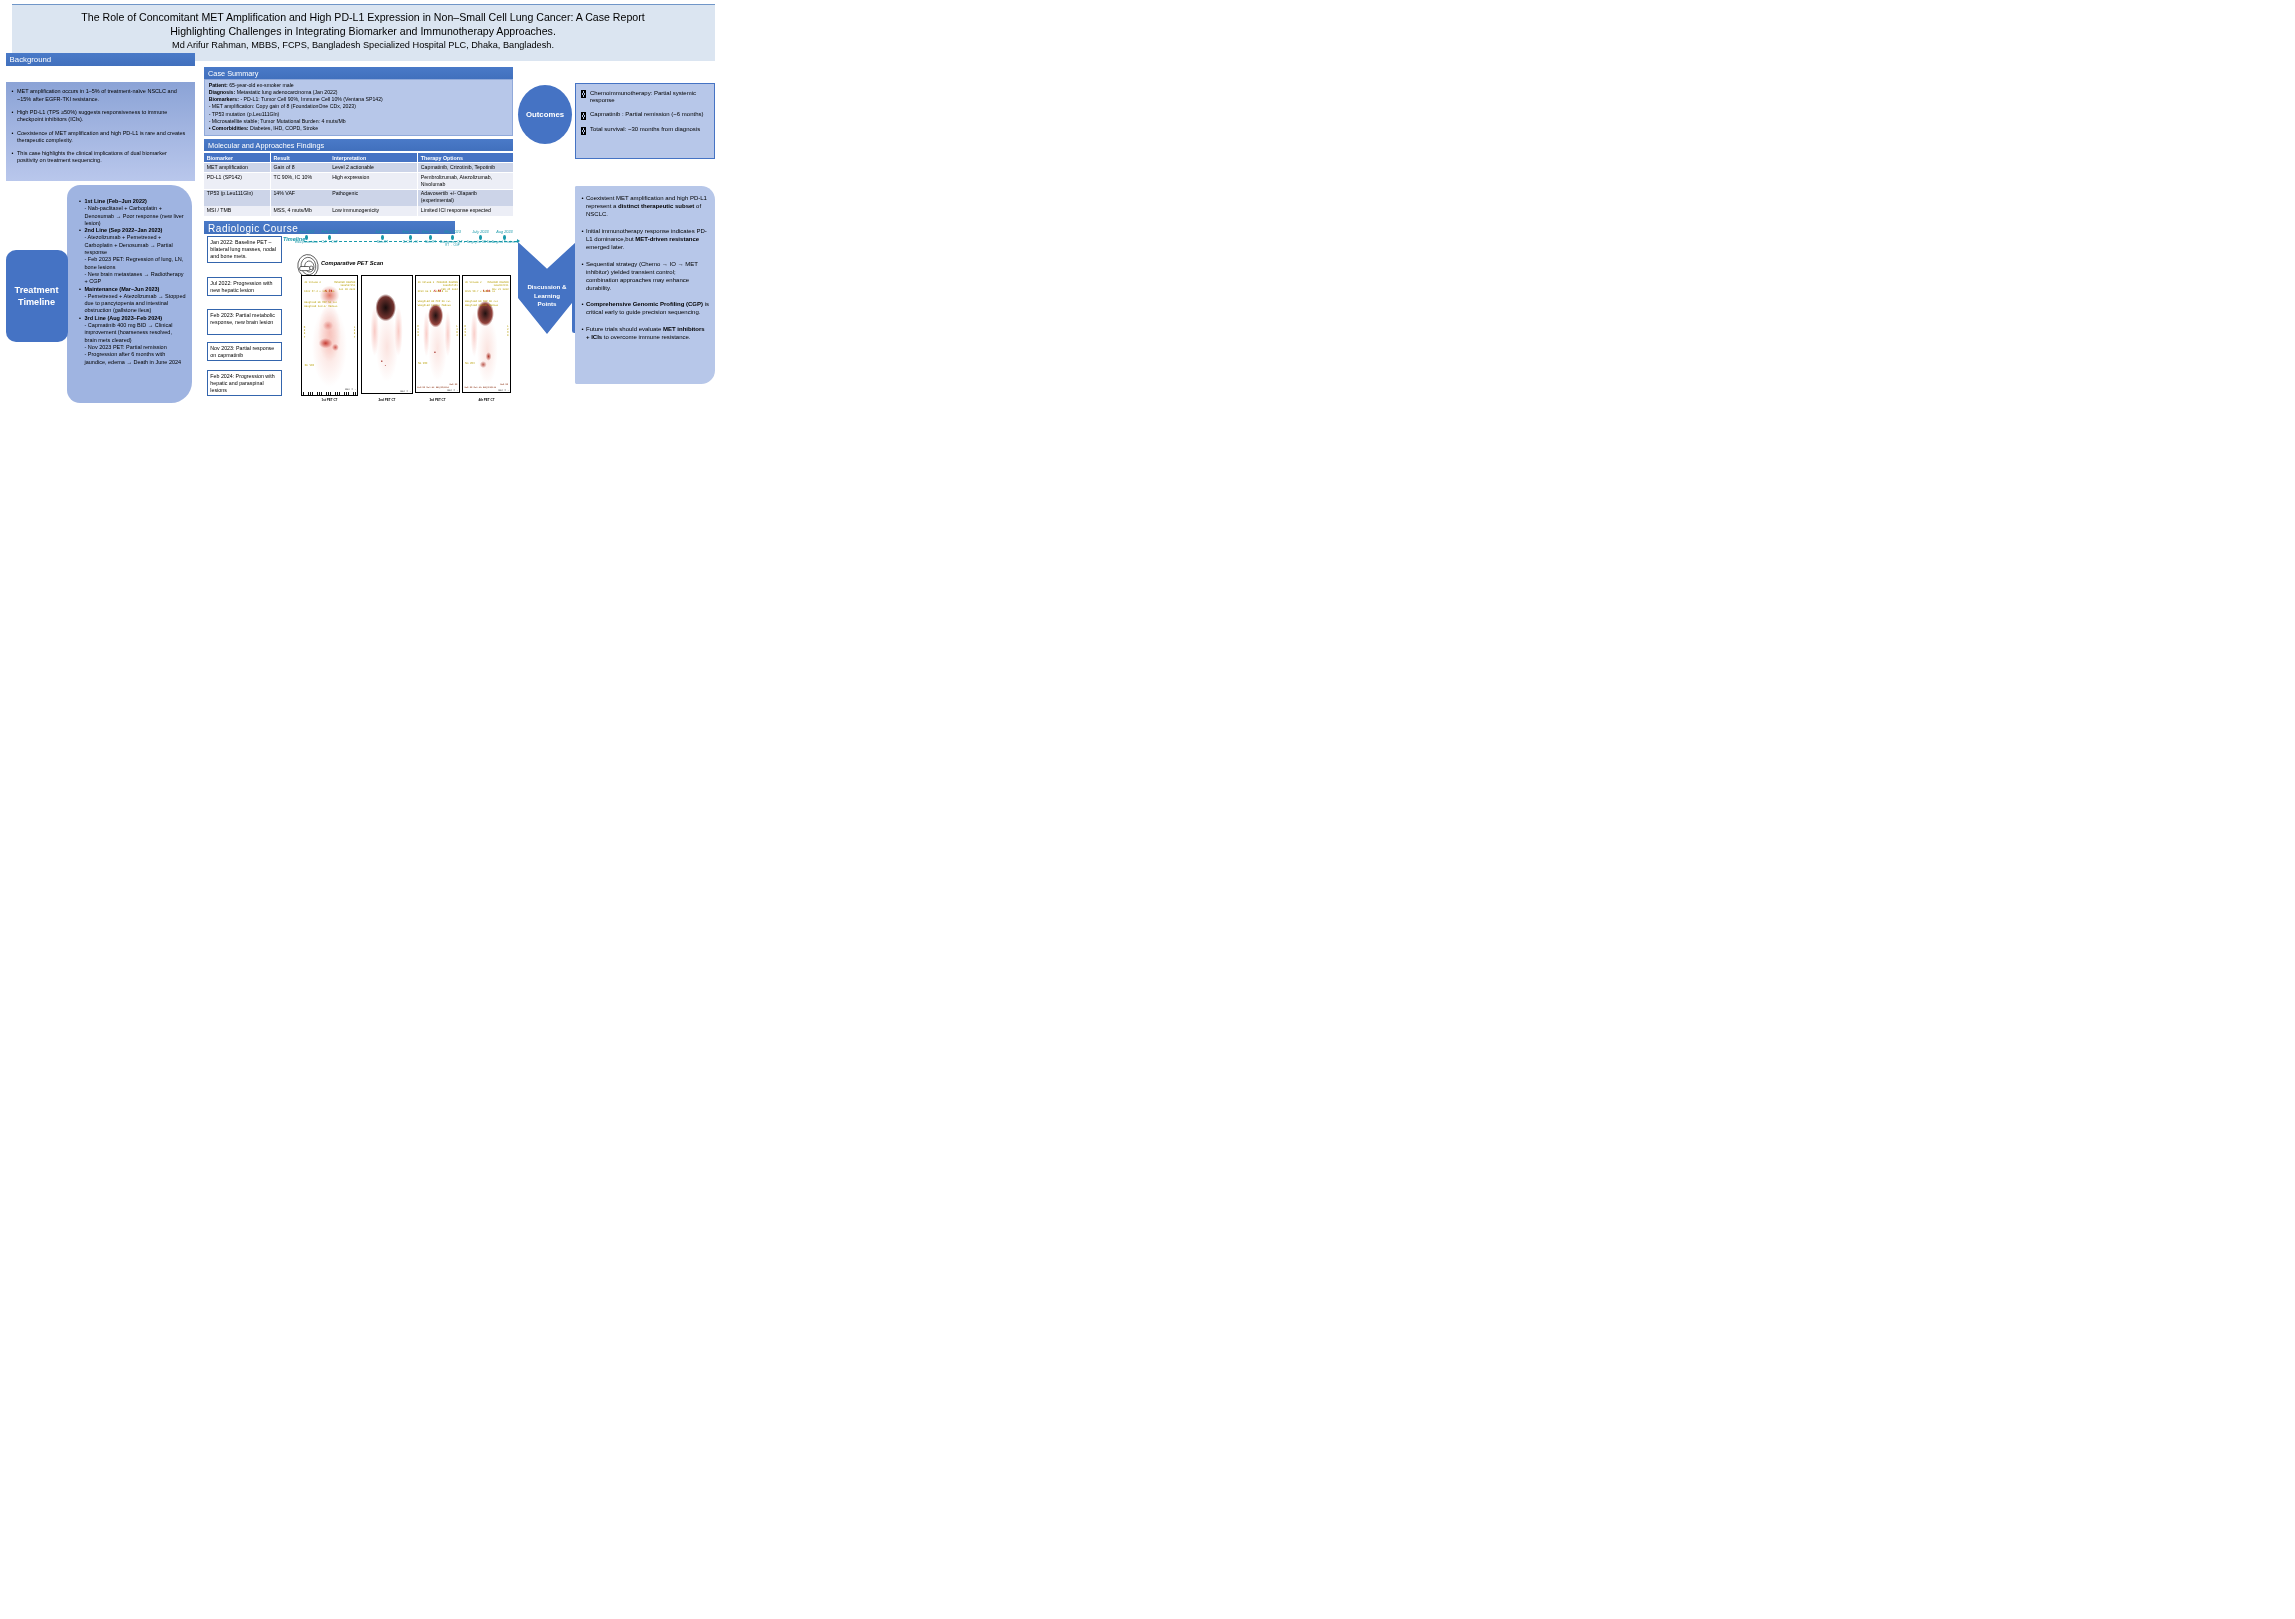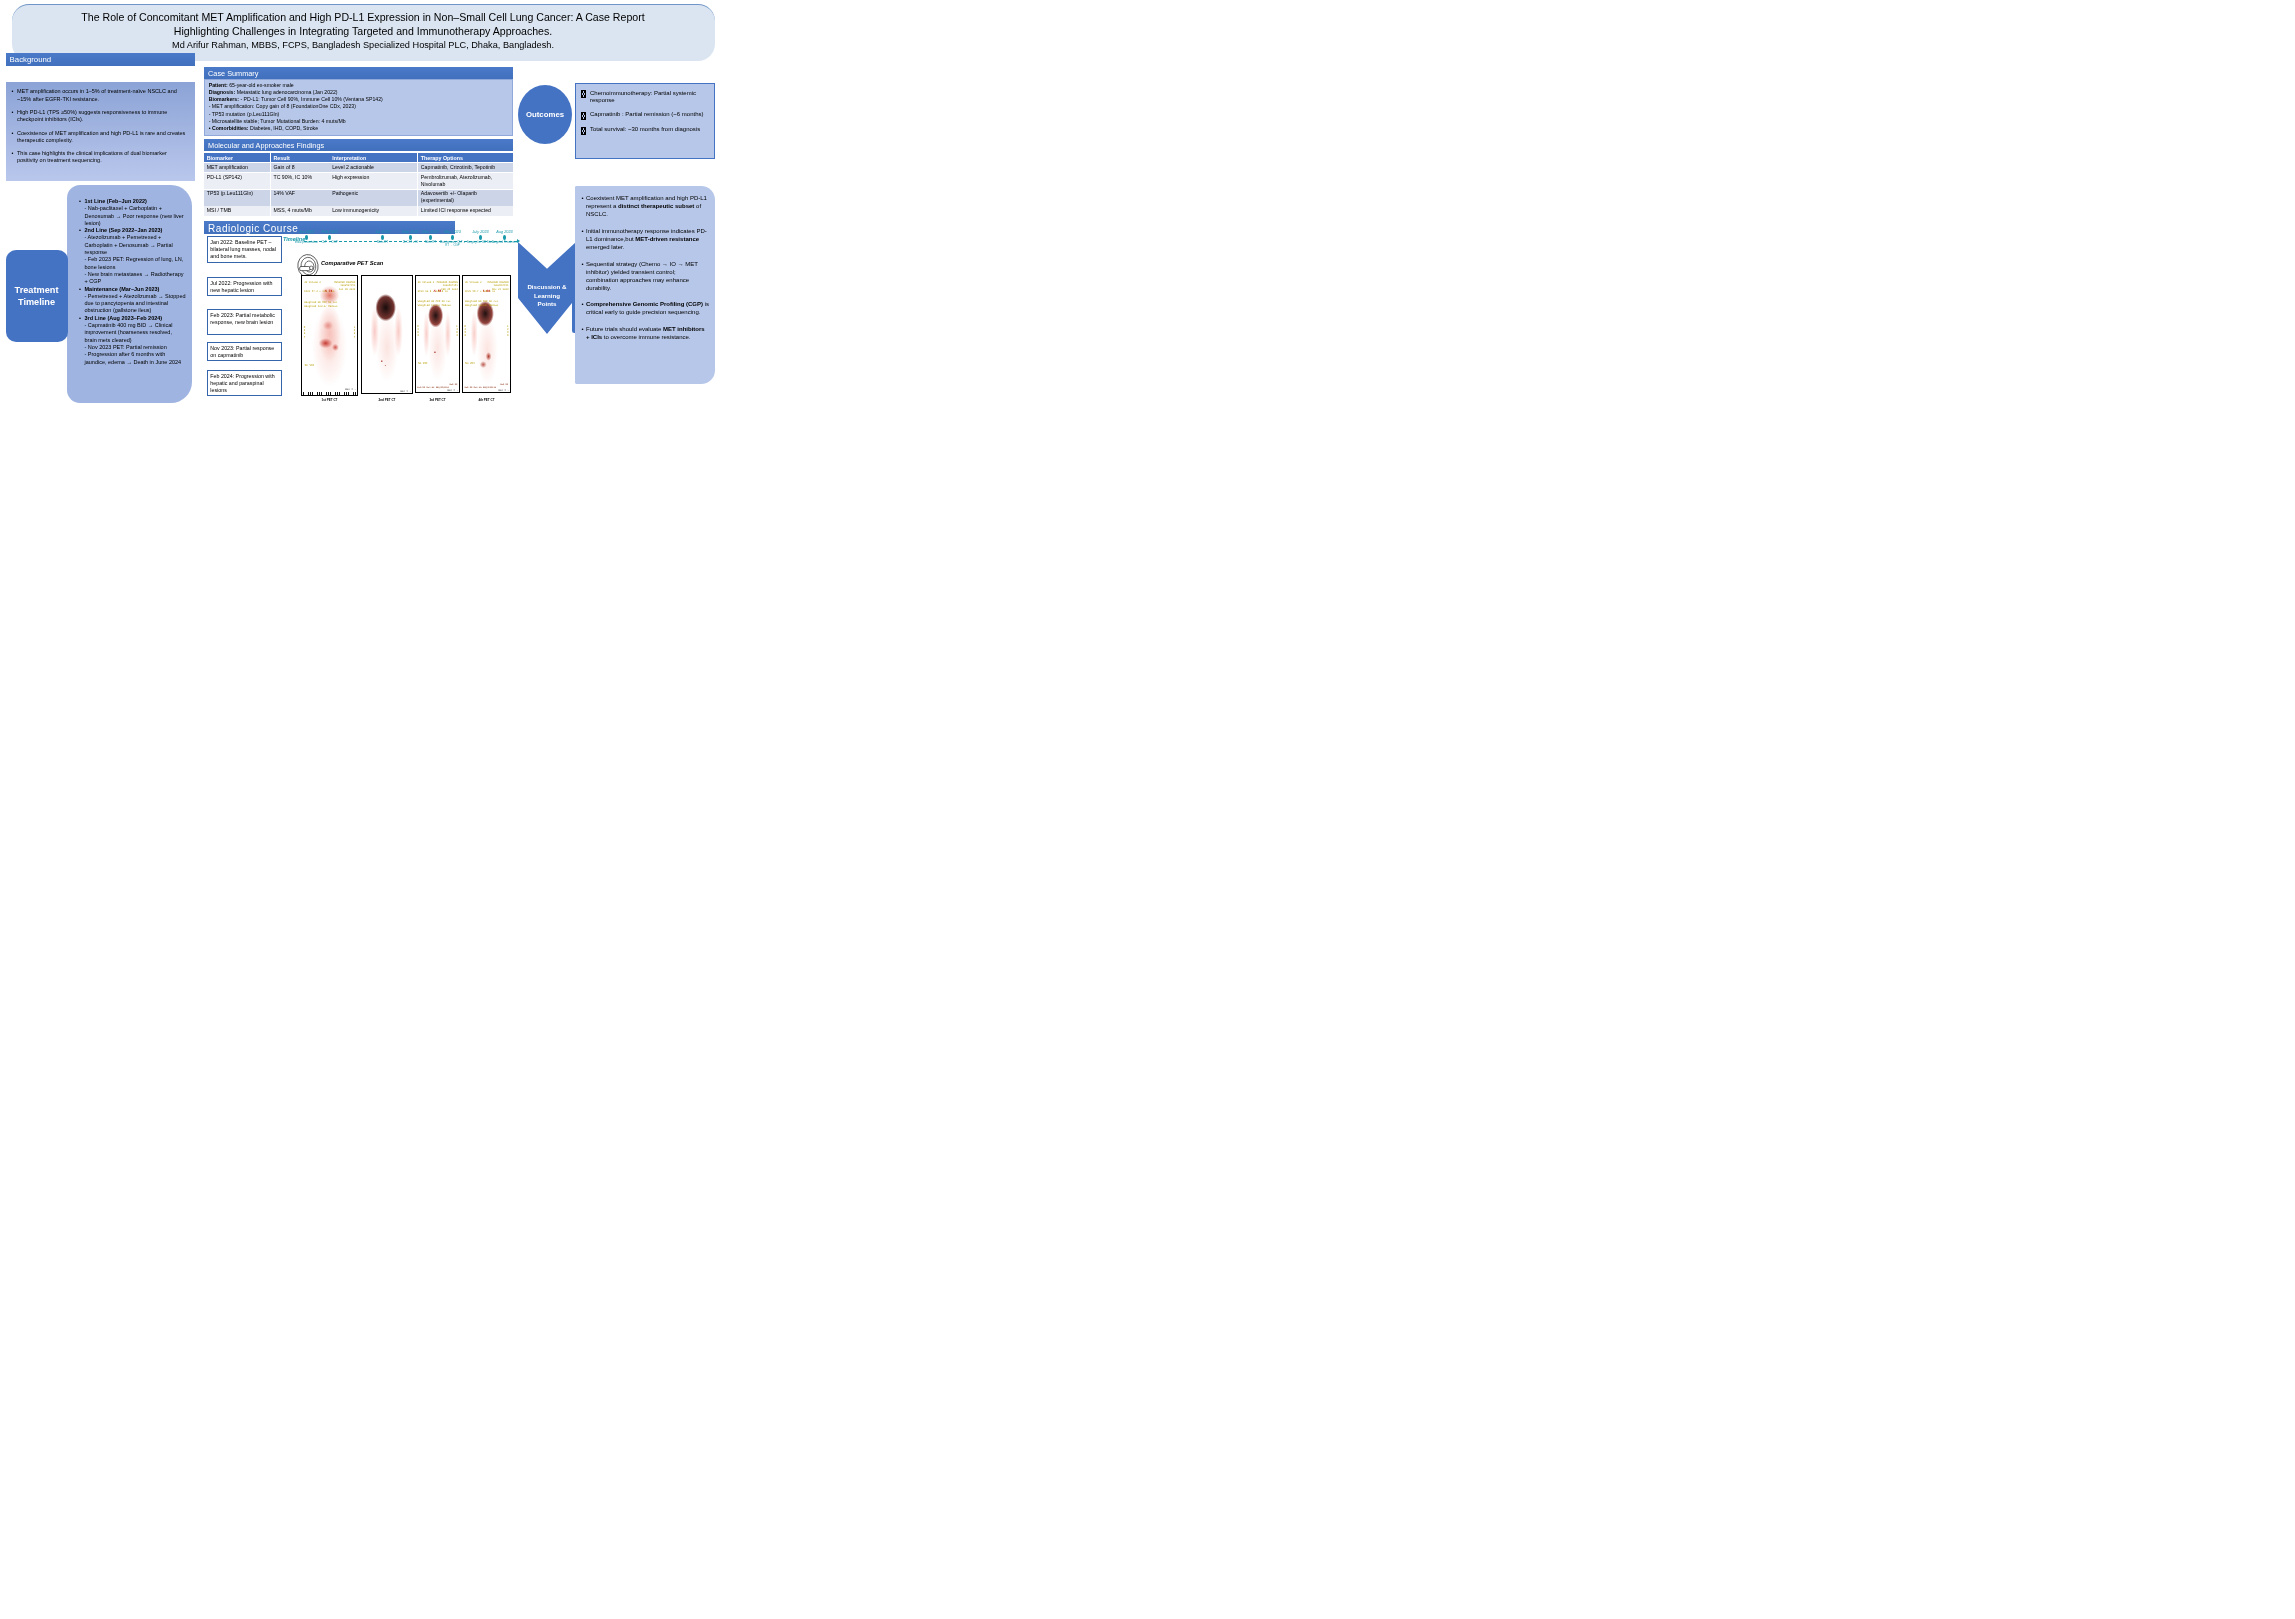--- a/index.html
+++ b/index.html
@@ -1,21 +1,21 @@
 <!DOCTYPE html>
 <html style="font-size:7.3px"><head>
 <meta charset="utf-8">
 <style>
   html,body{margin:0;padding:0;background:#ffffff;}
   .poster{position:relative;width:721px;height:405px;background:#fff;
     font-family:"Liberation Sans",sans-serif;color:#000;overflow:hidden;}
 
   
   .title-banner{position:absolute;left:11.5px;top:3.7px;width:703px;height:56px;
-    background:#dbe5f1;border-top:1.4px solid #7096c8;text-align:center;border-radius:17px;}
+    background:#dbe5f1;border-top:1.4px solid #7096c8;text-align:center;}
   .title-l12{font-size:10.6px;line-height:14.2px;margin:0 18.4px;}
   .title-l1{padding-top:5.5px;}
   .title-l3{font-size:9.2px;font-weight:normal;line-height:13.8px;}
 
   
   .hbar{position:absolute;background:linear-gradient(180deg,#4a7ac8,#4170bd);color:#fff;
     font-size:7.8px;padding:1.8px 0 0 4.1px;box-sizing:border-box;}
 
   
   .bg-body{position:absolute;left:5.5px;top:82px;width:189px;height:99px;
@@ -132,21 +132,21 @@
   .d-item::before{content:"•";position:absolute;left:0;top:0;}
   .d-item b{font-weight:bold;}
 </style>
 </head>
 <body>
 
 <div class="poster">
 
   <div class="title-banner">
     <div class="title-l12 title-l1">The Role of Concomitant MET Amplification and High PD-L1 Expression in Non–Small Cell Lung Cancer: A Case Report</div>
-    <div class="title-l12">Highlighting Challenges in Integrating Targeted and Immunotherapy Approaches.</div>
+    <div class="title-l12">Highlighting Challenges in Integrating Biomarker and Immunotherapy Approaches.</div>
     <div class="title-l3">Md Arifur Rahman, MBBS, FCPS, Bangladesh Specialized Hospital PLC, Dhaka, Bangladesh.</div>
   </div>
 
   <div class="hbar" style="left:5.5px;top:53px;width:189px;height:13.3px;">Background</div>
   <div class="bg-body">
     <div class="bg-li">MET amplification occurs in 1–5% of treatment-naïve NSCLC and ~15% after EGFR-TKI resistance.</div>
     <div class="bg-li">High PD-L1 (TPS ≥50%) suggests responsiveness to immune checkpoint inhibitors (ICIs).</div>
     <div class="bg-li">Coexistence of MET amplification and high PD-L1 is rare and creates therapeutic complexity.</div>
     <div class="bg-li">This case highlights the clinical implications of dual biomarker positivity on treatment sequencing.</div>
   </div>

